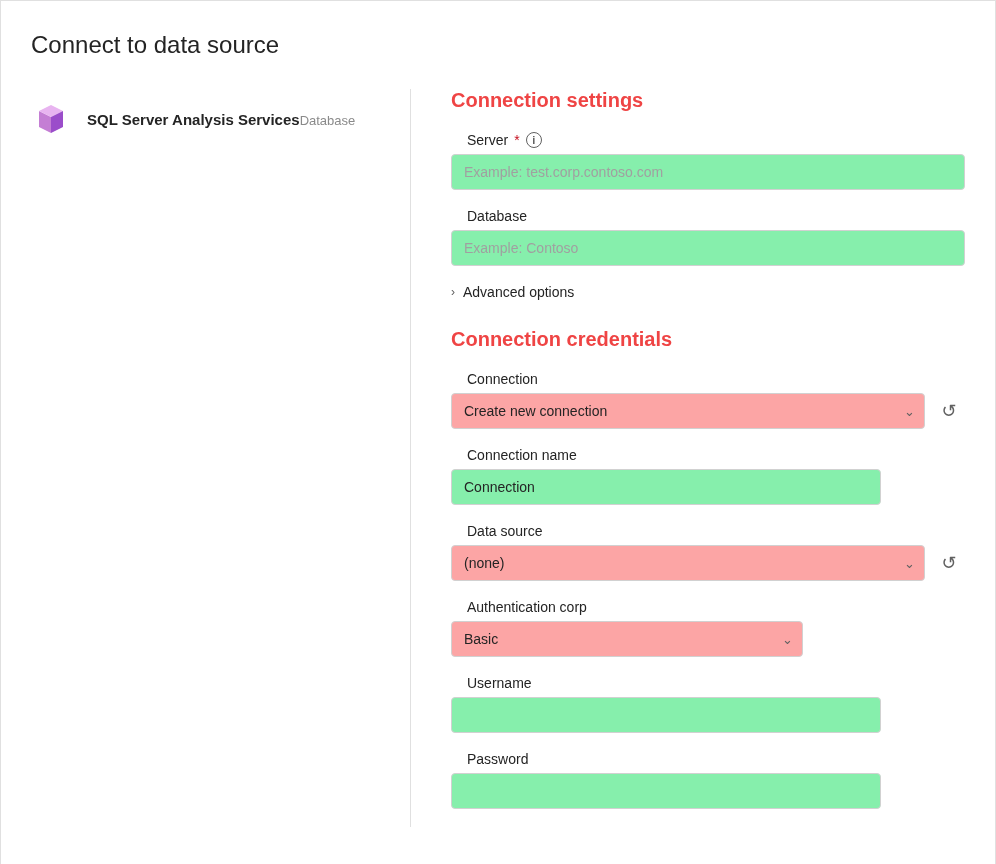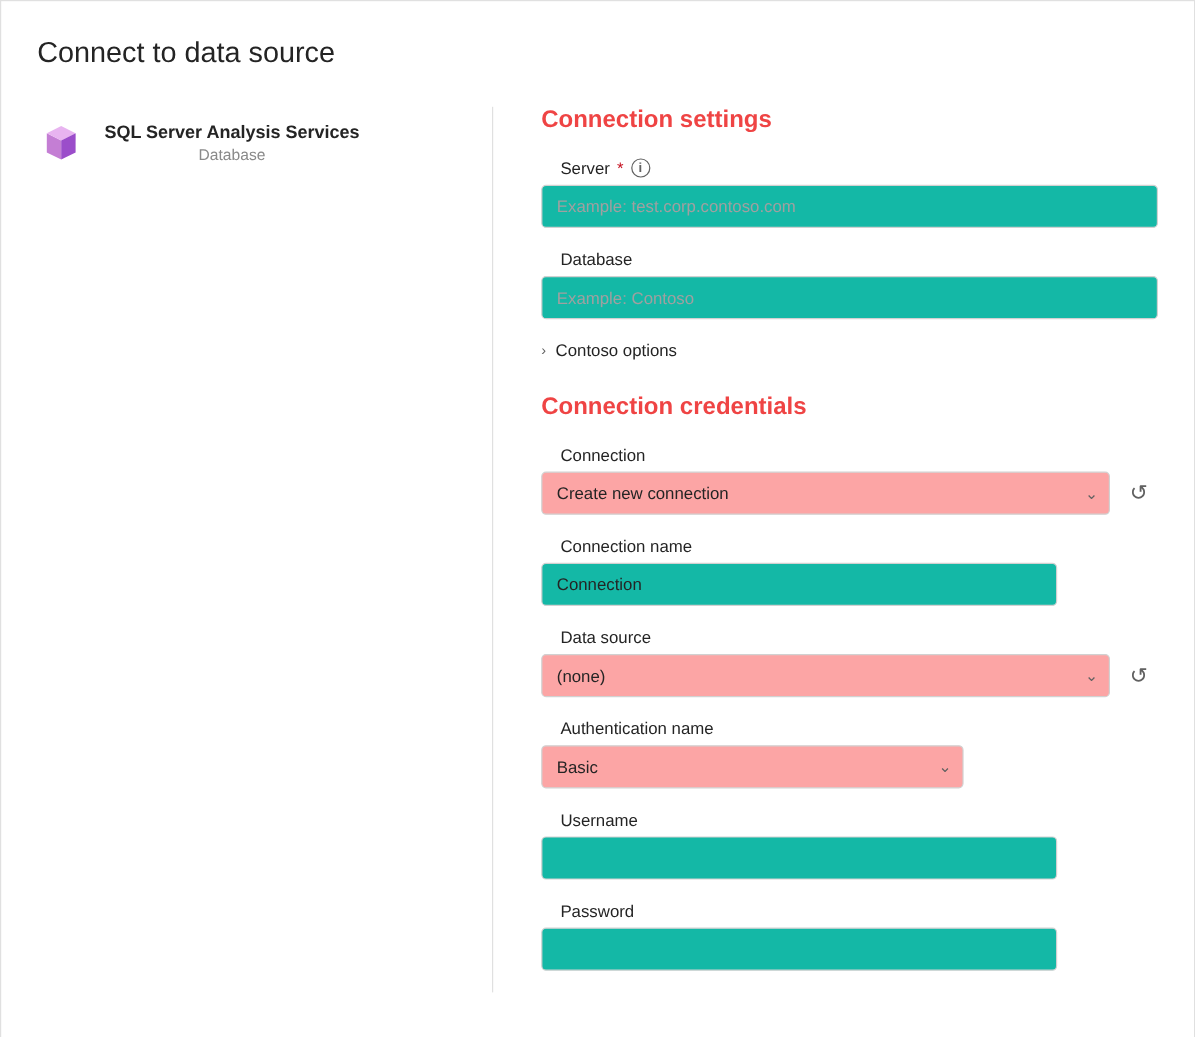--- a/index.html
+++ b/index.html
@@ -50,21 +50,20 @@
     }
 
     .cube-icon {
       width: 40px;
       height: 40px;
       flex-shrink: 0;
     }
 
     .data-source-info {
       display: flex;
-      flex-direction: column;
       align-items: center;
     }
 
     .data-source-name {
       font-size: 15px;
       font-weight: 600;
       color: #242424;
     }
 
     .data-source-type {
@@ -121,21 +120,21 @@
     }
 
     .text-input {
       width: 100%;
       height: 36px;
       border: 1px solid #d1d1d1;
       border-radius: 4px;
       padding: 0 12px;
       font-size: 14px;
       color: #242424;
-      background: #14b8a6;
+      background: #86efac;
       outline: none;
     }
 
     .text-input::placeholder {
       color: #a0a0a0;
     }
 
     .advanced-options-toggle {
       display: flex;
       align-items: center;
@@ -260,21 +259,21 @@
 
         <div class="field-group">
           <div class="field-label">
             <span>Database</span>
           </div>
           <input type="text" class="text-input" placeholder="Example: Contoso" style="">
         </div>
 
         <div class="advanced-options-toggle">
           <span class="chevron-right">›</span>
-          <span>Contoso options</span>
+          <span>Advanced options</span>
         </div>
       </div>
 
       <div>
         <h2 class="section-title">Connection credentials</h2>
 
         <div class="field-group">
           <div class="field-label">
             <span>Connection</span>
           </div>
@@ -310,21 +309,21 @@
               <span class="select-chevron">⌄</span>
             </div>
             <button class="refresh-btn" title="Refresh">
               <span>↺</span>
             </button>
           </div>
         </div>
 
         <div class="field-group">
           <div class="field-label">
-            <span>Authentication name</span>
+            <span>Authentication corp</span>
           </div>
           <div class="select-wrapper connection-dropdown">
             <select class="select-input">
               <option>Basic</option>
               <option>Windows</option>
               <option>OAuth2</option>
             </select>
             <span class="select-chevron">⌄</span>
           </div>
         </div>

